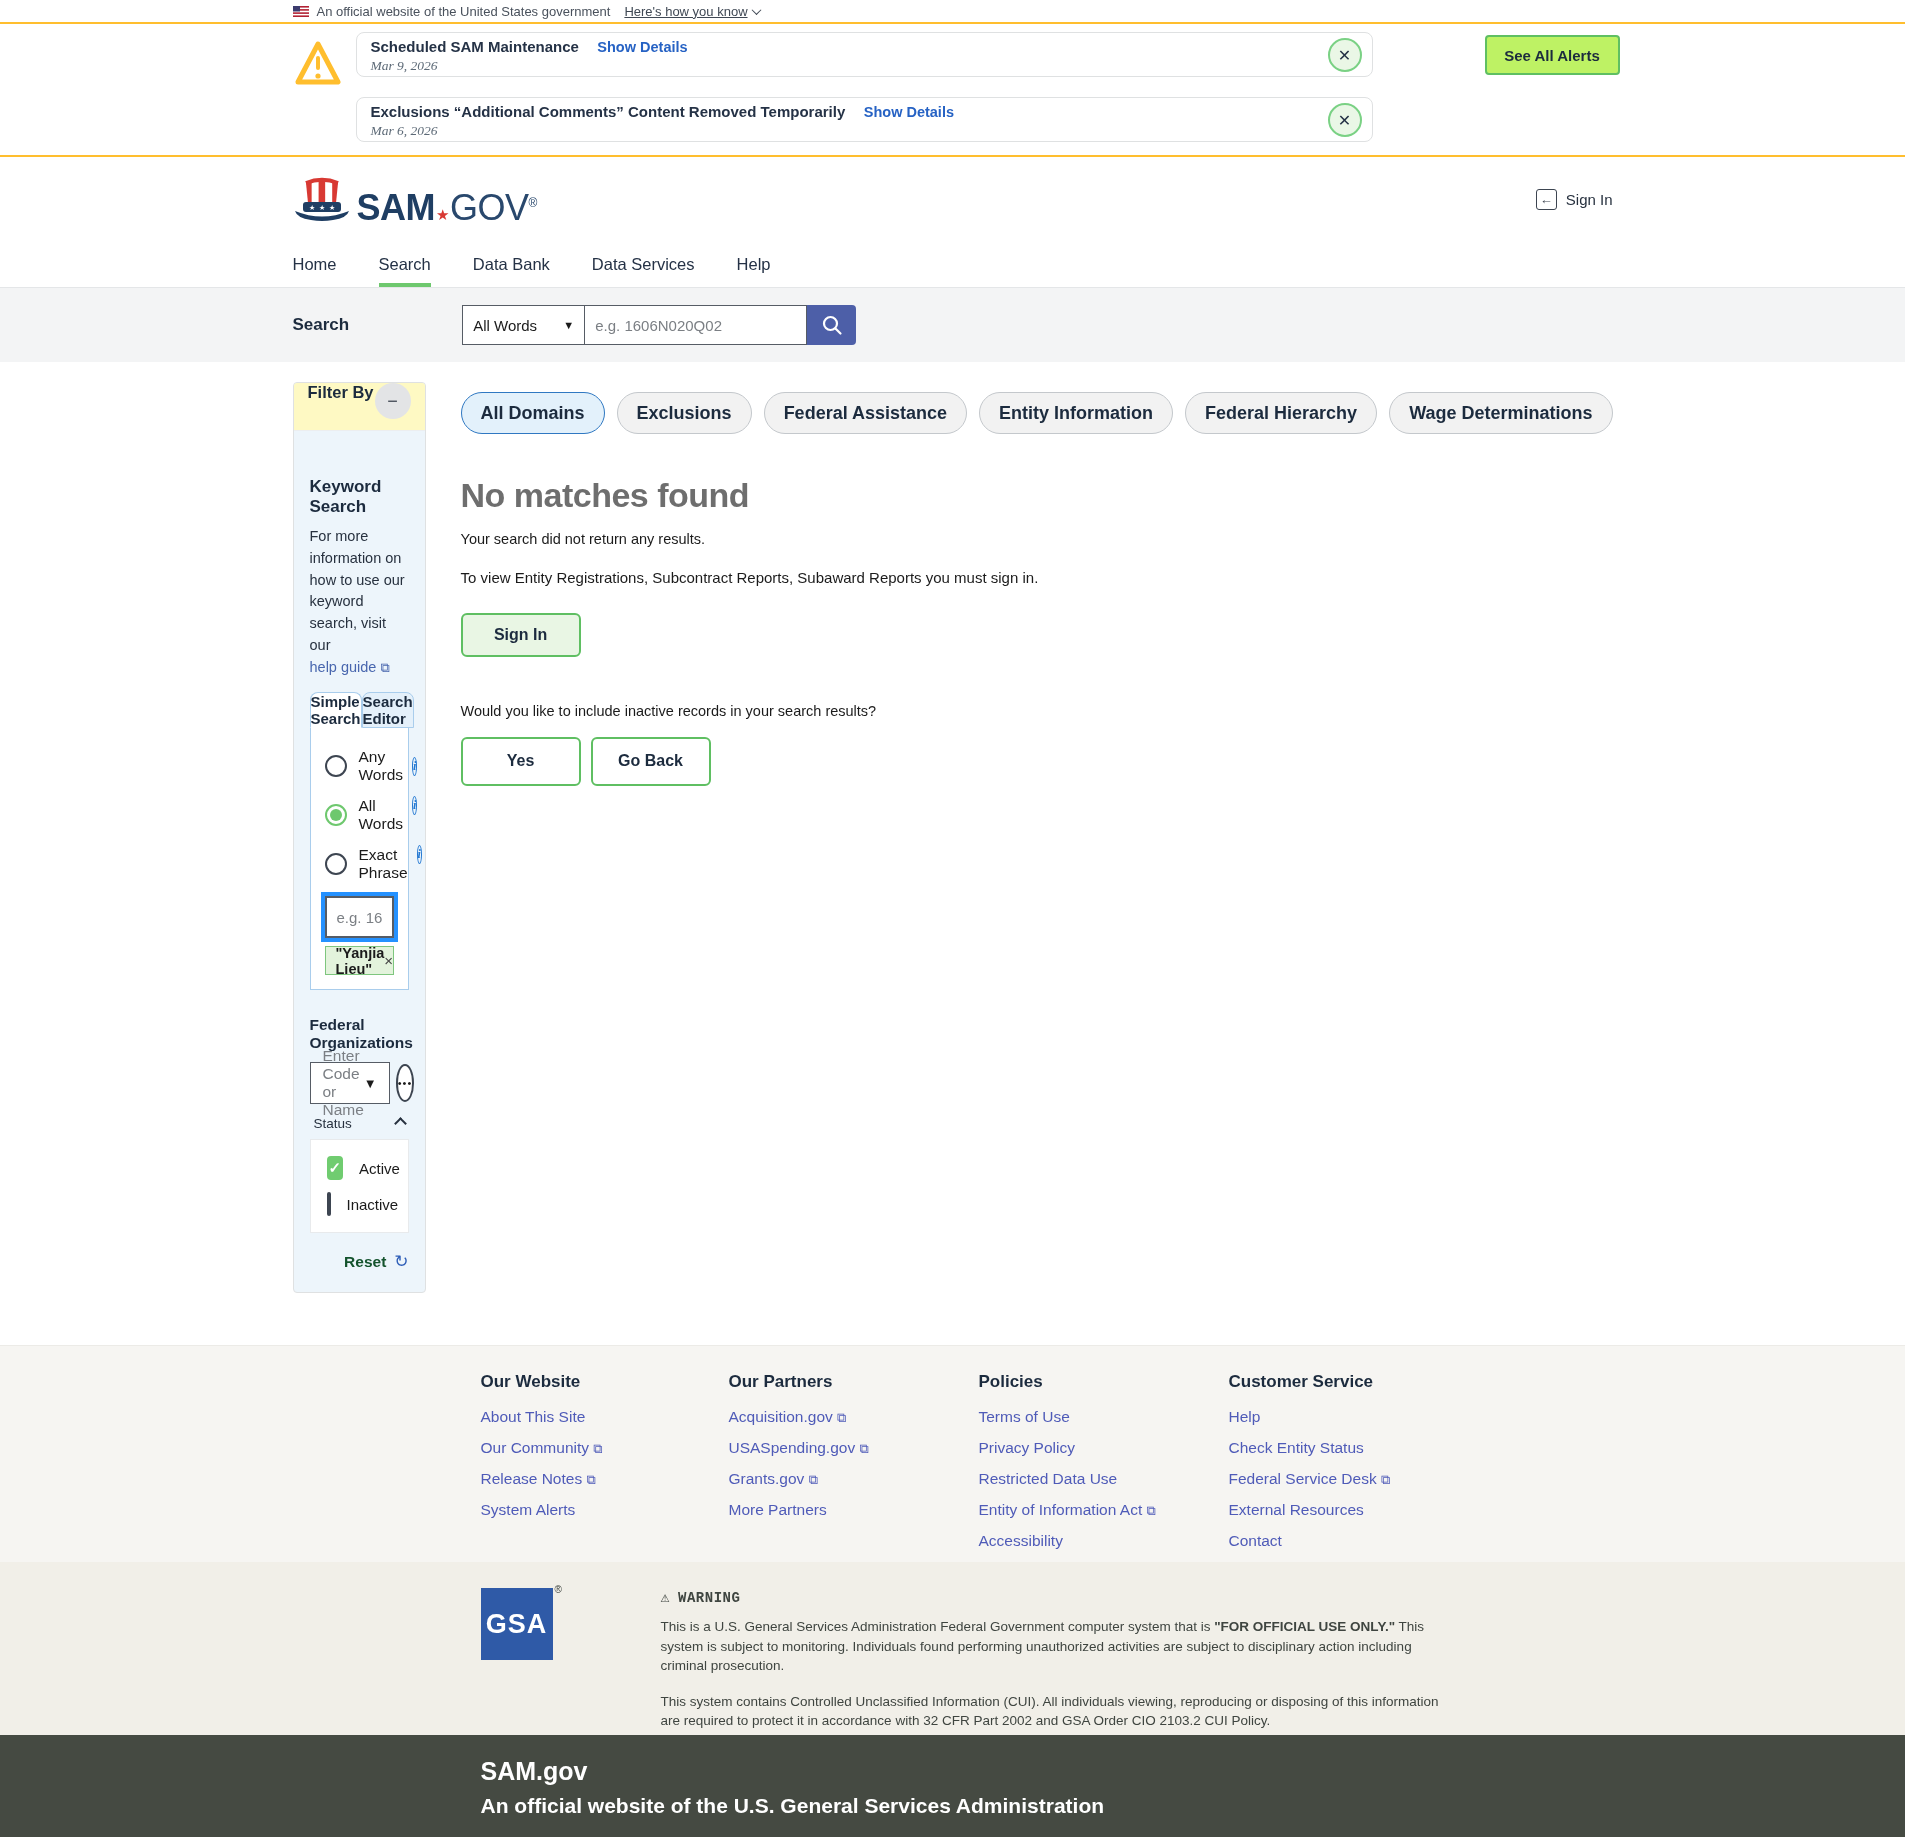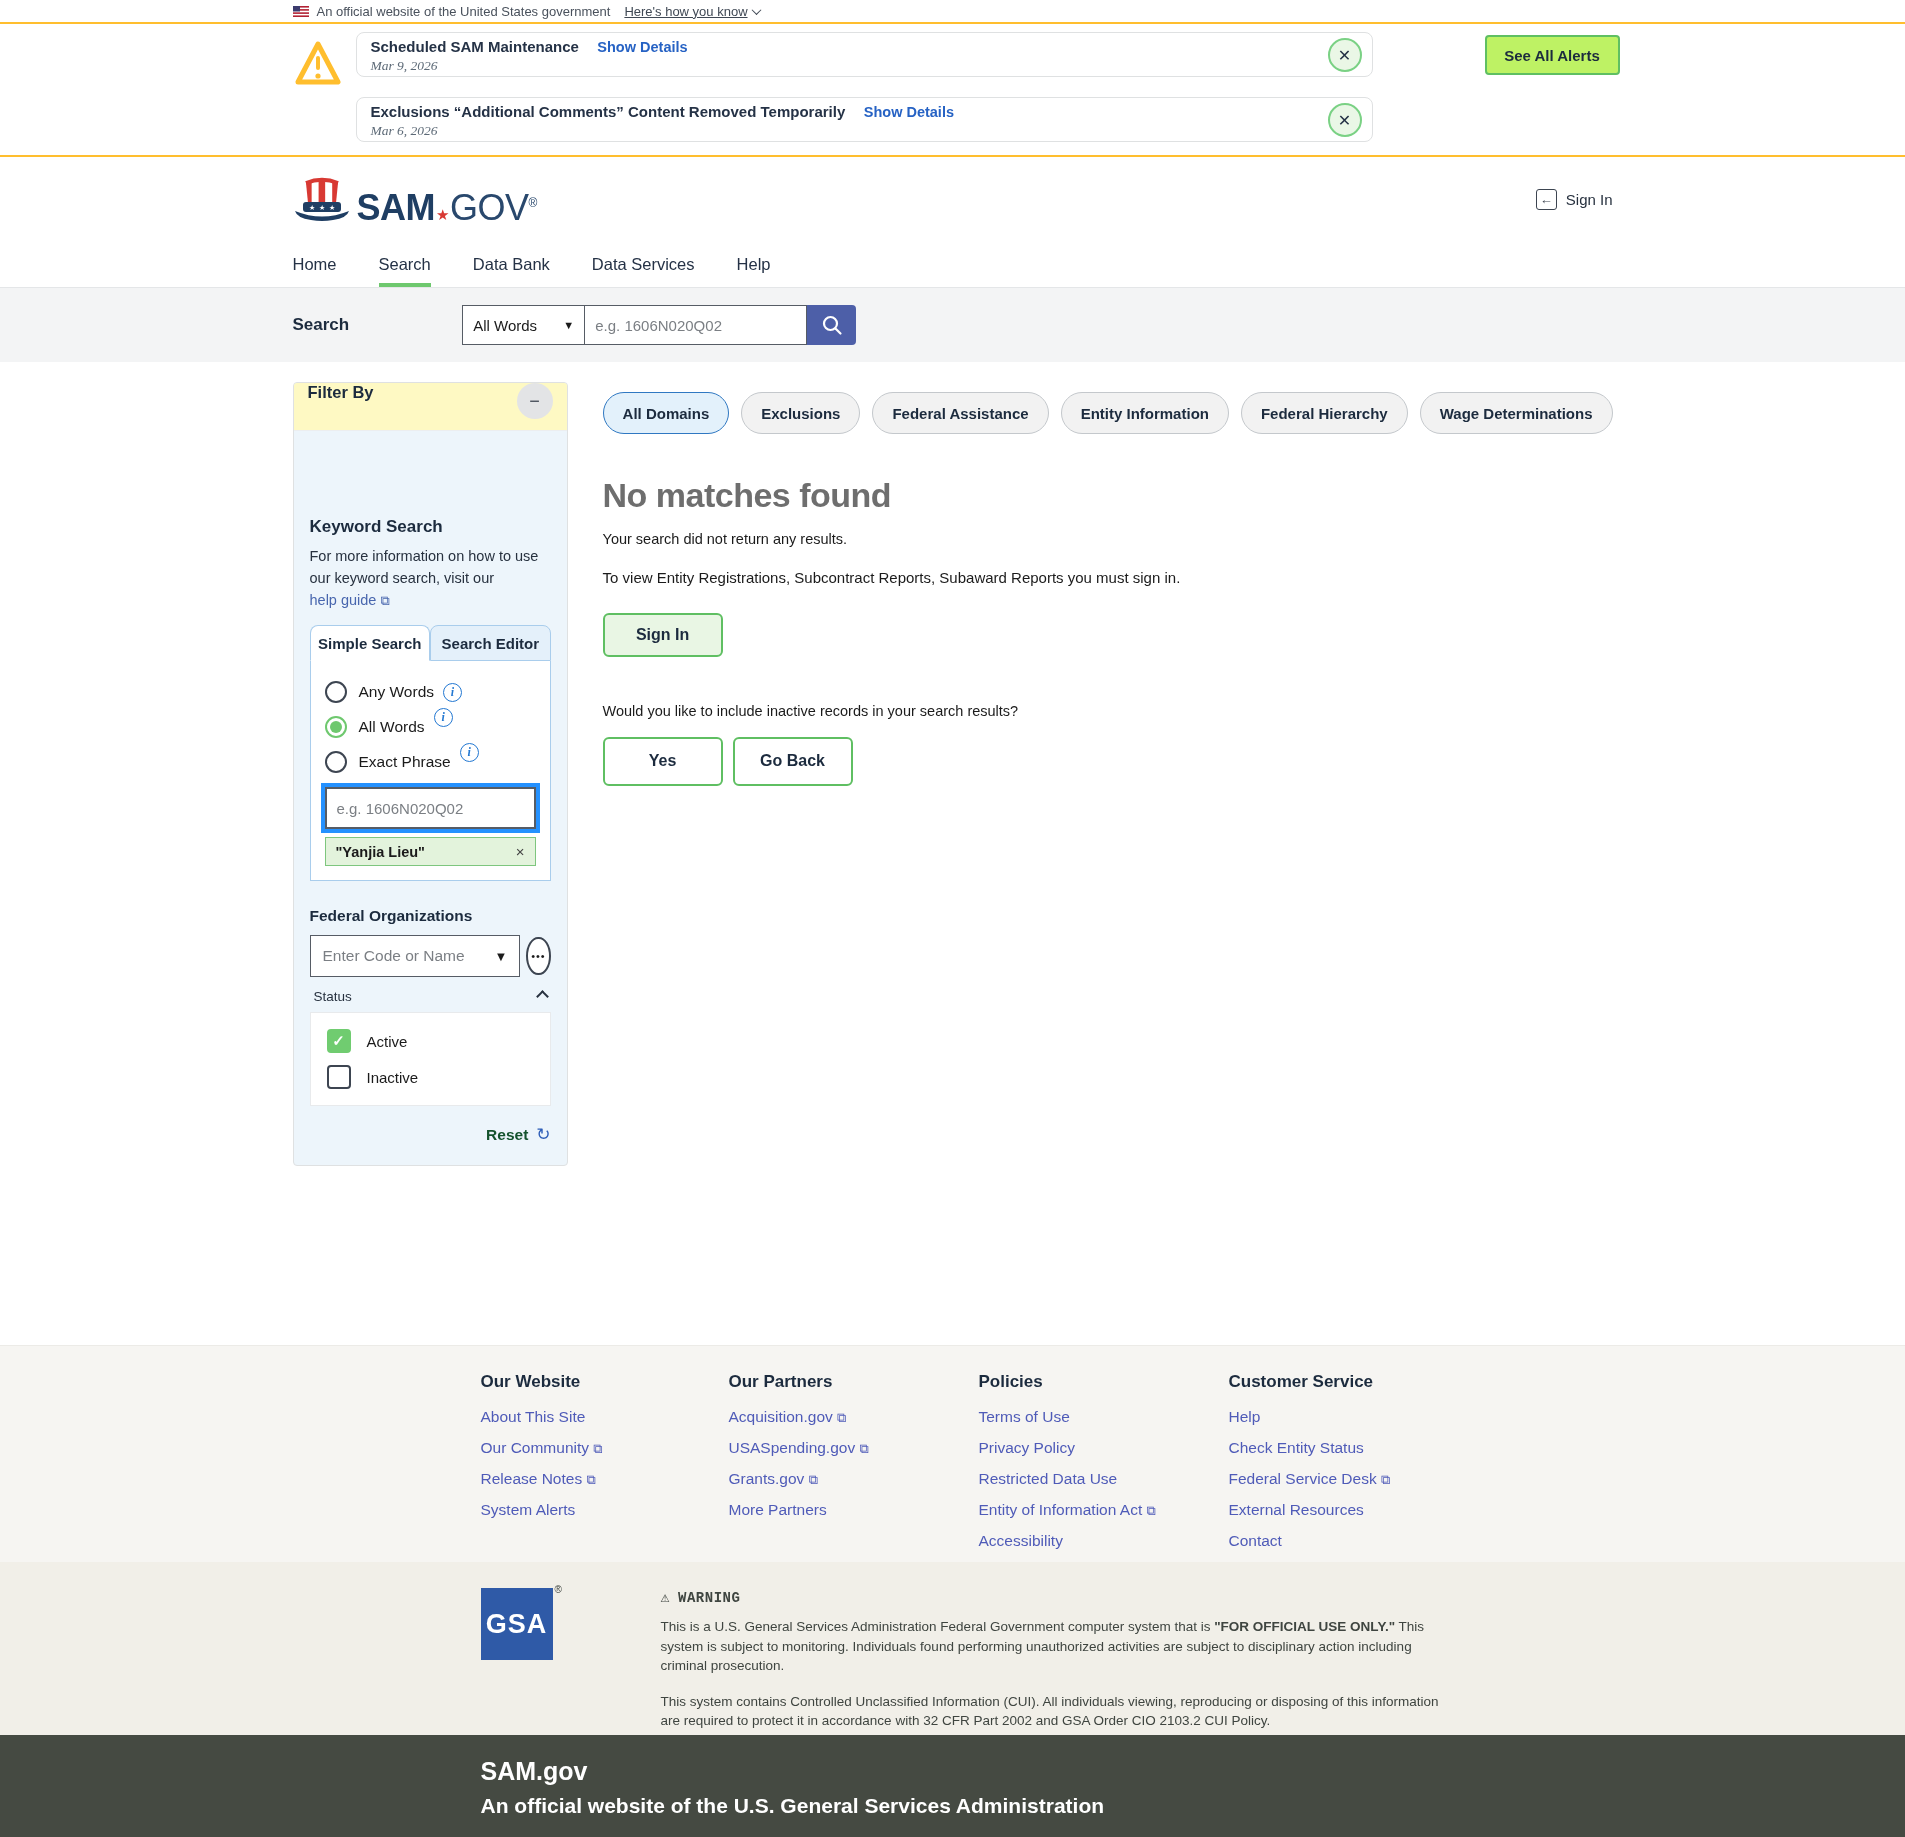--- a/index.html
+++ b/index.html
@@ -83,21 +83,21 @@
 
   
   .main-area { min-height: 983px; background: #fff; }
   .main-area .container { display: flex; align-items: flex-start; padding-top: 20px; }
 
   
   .filter-panel { width: 413px; border: 1px solid #dfe1e2; border-radius: 4px; background: #edf5fb; overflow: hidden; }
   .filter-head { background: #fef9c3; height: 48px; display: flex; align-items: flex-start; justify-content: space-between; padding: 0 14px; border-bottom: 1px solid #eceef0;}
   .filter-title { font-size: 16.5px; font-weight: bold; color: #1c2b3e; }
   .collapse-btn { width: 36px; height: 36px; border-radius: 50%; border: none; background: #e3e4e6; color: #3d4551; font-size: 18px; cursor: pointer; }
-  .filter-body { padding: 16px; margin-top: 40px; }
+  .filter-body { padding: 16px; }
   .kw-heading { font-size: 17px; font-weight: bold; color: #1c2b3e; margin-top: 30px; }
   .kw-info { font-size: 14.5px; color: #27313f; line-height: 1.5; margin-top: 9px; }
   .help-link { color: #4866ae; text-decoration: none; cursor: pointer; }
   .ext-ico { font-size: 13px; color: #4866ae; }
 
   .kw-tabs { display: flex; margin-top: 14px; }
   .kw-tab {
     flex: 1; height: 36px; display: flex; align-items: center; justify-content: center;
     font-size: 15px; font-weight: bold; color: #1c2b3e; border: 1px solid #a9cdec;
     border-radius: 8px 8px 0 0; cursor: pointer; background: #e4f0fa;
@@ -151,21 +151,21 @@
   .check-label { font-size: 15px; color: #1b1b1b; margin-left: 16px; }
   .reset-row { display: flex; justify-content: flex-end; align-items: center; margin-top: 18px; padding-bottom: 4px; gap: 8px; }
   .reset-link { font-size: 15.5px; font-weight: bold; color: #14532d; cursor: pointer; }
   .reset-ico { color: #2e5eb8; font-size: 17px; cursor: pointer; }
 
   
   .results-col { margin-left: 35px; flex: 1; padding-top: 10px; }
   .pills { display: flex; gap: 12px; }
   .pill {
     height: 42px; border-radius: 999px; background: #f2f2f2; border: 1px solid #c4c8cc;
-    display: inline-flex; align-items: center; padding: 12px 19px; font-size: 15px; font-weight: bold;
+    display: inline-flex; align-items: center; padding: 12px 19px; font-size: 18px; font-weight: bold;
     color: #1c2b3e; cursor: pointer; white-space: nowrap;
   }
   .pill.active { background: #e3f1fb; border-color: #2f78c2; }
   .nm-title { margin-top: 42px; font-size: 34px; font-weight: bold; color: #6e6e6e; letter-spacing: -0.5px; }
   .nm-line1 { margin-top: 16px; font-size: 14.5px; color: #1b1b1b; }
   .nm-line2 { margin-top: 20px; font-size: 15px; color: #1b1b1b; max-width: 630px; line-height: 1.45; }
   .btn-green-light {
     margin-top: 24px; width: 120px; height: 44px; background: #e9f6e4; border: 2px solid #5fbf62;
     border-radius: 6px; font-weight: bold; font-size: 16px; color: #1c2b3e; cursor: pointer; font-family: inherit;
   }

